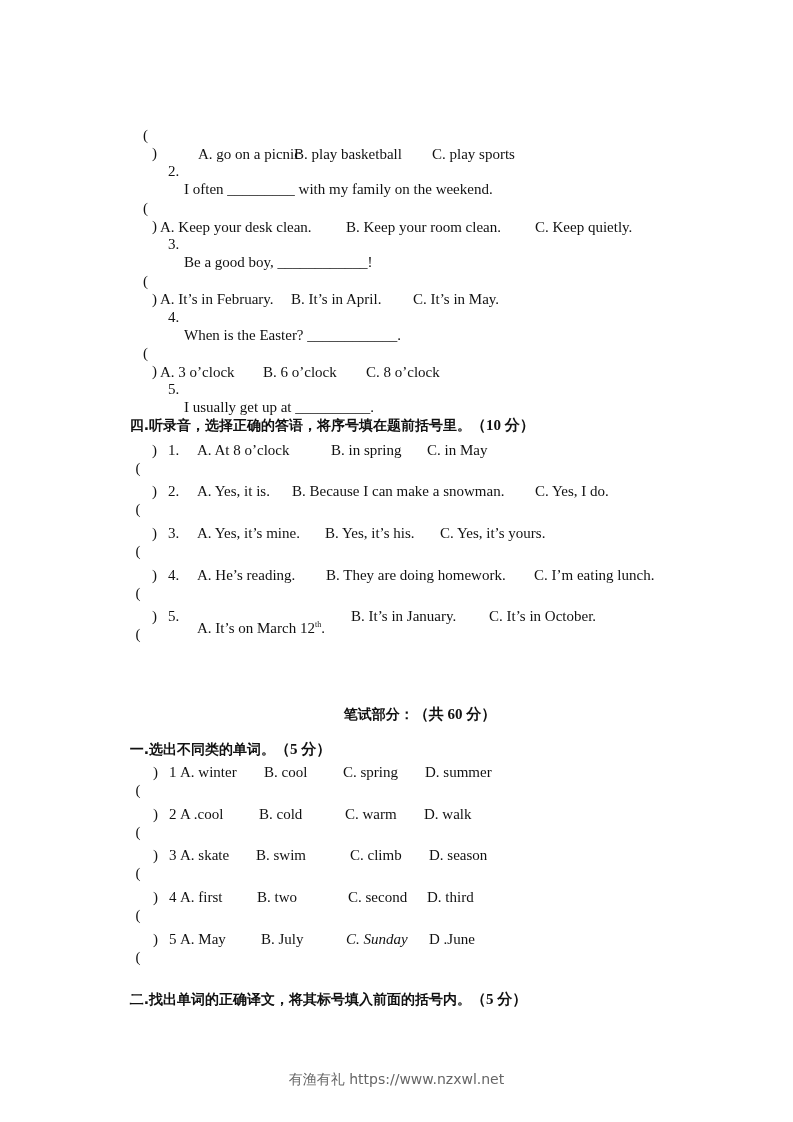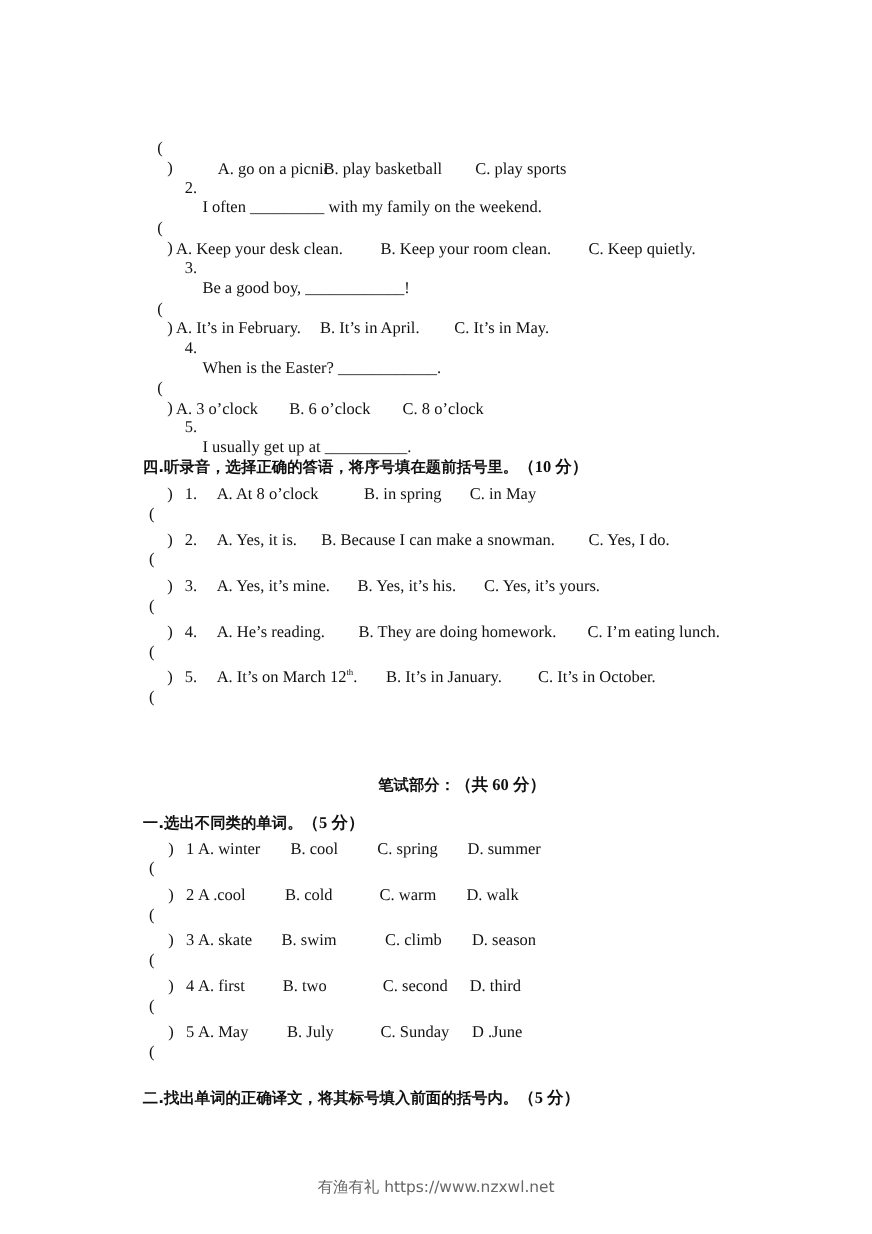--- a/index.html
+++ b/index.html
@@ -109,21 +109,21 @@
   <span class="opt" style="left:40px;">4.</span>
   <span class="opt" style="left:69px;">A. He’s reading.</span>
   <span class="opt" style="left:198px;">B. They are doing homework.</span>
   <span class="opt" style="left:406px;">C. I’m eating lunch.</span>
 </div>
 
 <div class="line" style="top:607px;left:128px;">
   <span>(</span>
   <span class="opt" style="left:24px;">)</span>
   <span class="opt" style="left:40px;">5.</span>
-  <span class="opt" style="left:69px;"><span>A. It’s on March 12</span><sup>th</sup><span>.</span></span>
+  <span class="opt" style="left:69px;margin-top:12px;"><span>A. It’s on March 12</span><sup>th</sup><span>.</span></span>
   <span class="opt" style="left:223px;">B. It’s in January.</span>
   <span class="opt" style="left:361px;">C. It’s in October.</span>
 </div>
 
 <div class="line section-title" style="top:687px;left:334px;">
   <span>笔试部分：</span><span class="pts">（共 60 分）</span>
 </div>
 
 <div class="line section-title" style="top:722px;left:120px;">
   <span>一.选出不同类的单词。</span><span class="pts">（5 分）</span>
@@ -168,21 +168,21 @@
   <span class="opt" style="left:220px;">C. second</span>
   <span class="opt" style="left:299px;">D. third</span>
 </div>
 
 <div class="line" style="top:930px;left:128px;">
   <span>(</span>
   <span class="opt" style="left:25px;">)</span>
   <span class="opt" style="left:41px;">5</span>
   <span class="opt" style="left:52px;">A. May</span>
   <span class="opt" style="left:133px;">B. July</span>
-  <span class="opt" style="left:218px;">C. Sunday</span>
+  <span class="opt" style="left:218px;font-style:italic;">C. Sunday</span>
   <span class="opt" style="left:301px;">D .June</span>
 </div>
 
 <div class="line section-title" style="top:972px;left:120px;">
   <span>二.找出单词的正确译文，将其标号填入前面的括号内。</span><span class="pts">（5 分）</span>
 </div>
 
 <div class="footer">有渔有礼 https://www.nzxwl.net</div>
 
 </body></html>

